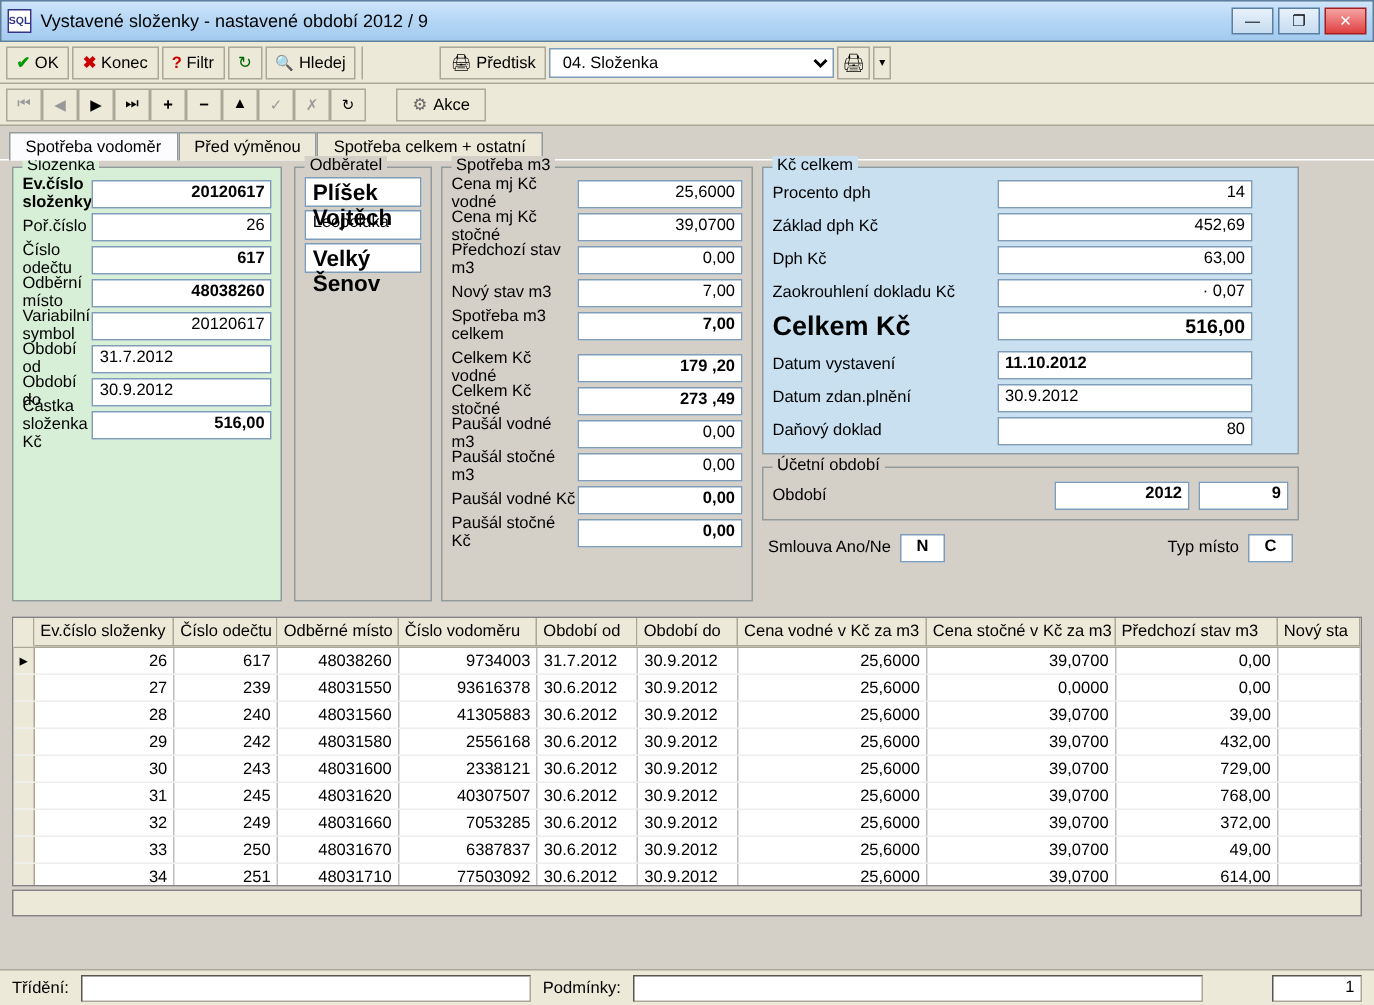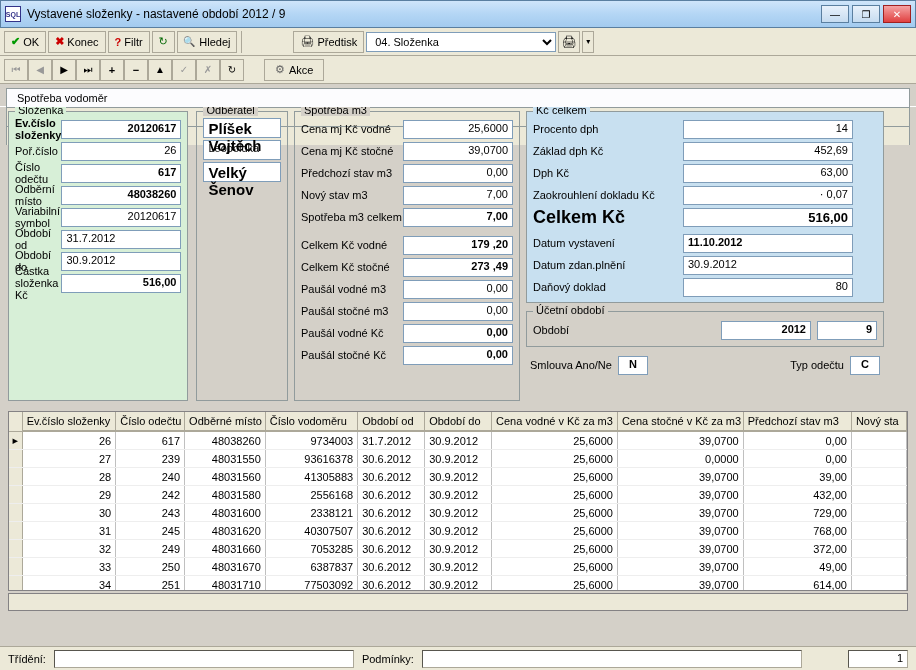--- a/index.html
+++ b/index.html
@@ -29,37 +29,37 @@
 .dd::before { content: "▾"; font-size: 8px; }
 
 
 .navbar { height: 28px; background: #ece9d8; border-bottom: 1px solid #aca899; display: flex; align-items: center; padding: 2px 4px; gap: 0; }
 .navbtn { width: 24px; height: 22px; border: 1px solid #aca899; background: #ece9d8; display: inline-flex; align-items: center; justify-content: center; cursor: pointer; font-size: 10px; }
 .navbtn.disabled { color: #999; }
 .akce { height: 22px; padding: 0 10px; border: 1px solid #aca899; margin-left: 20px; display: inline-flex; align-items: center; gap: 4px; cursor: pointer; }
 .akce::before { content: "⚙"; color: #666; }
 
 
-.tabrow { height: 22px; padding: 3px 6px 0 6px; background: #d4d0c8; display: flex; gap: 0; flex-direction: column; }
+.tabrow { height: 22px; padding: 3px 6px 0 6px; background: #d4d0c8; display: flex; gap: 0; }
 .tab { padding: 3px 10px; border: 1px solid #919b9c; border-bottom: none; background: #ece9d8; cursor: pointer; position: relative; top: 1px; }
 .tab.active { background: #fcfcfe; z-index: 2; }
 
 
 .form-area { background: #d4d0c8; padding: 4px 8px; display: flex; gap: 6px; border-top: 1px solid #fff; }
 
 
 .fs { border: 1px solid #919b9c; padding: 6px 6px 4px 6px; position: relative; }
 .fs > .legend { position: absolute; top: -8px; left: 6px; background: #d4d0c8; padding: 0 3px; font-size: 11px; }
 .fs.green { background: #d7efd7; }
 .fs.green .legend { background: #d7efd7; }
 .fs.blue { background: #c8e0f0; }
 .fs.blue .legend { background: #c8e0f0; }
 
 .col1 { width: 280px; display: flex; flex-direction: row; gap: 8px; }
-.col2 { width: 226px; }
+.col2 { width: 208px; }
 .col3 { width: 358px; }
 
 .row { display: flex; align-items: center; height: 22px; }
 .lbl { flex: 1; }
 .lbl.bold { font-weight: bold; }
 .val { width: 140px; height: 19px; border: 1px solid #7f9db9; background: #fff; padding: 1px 4px; text-align: right; }
 .val.left { text-align: left; }
 .val.bold { font-weight: bold; }
 .val.sm { width: 44px; text-align: center; }
 
@@ -305,21 +305,21 @@
         <span style="width:100px">Období</span>
         <div style="flex:1"></div>
         <div class="val" style="width:90px;text-align:right;font-weight:bold">2012</div>
         <div class="val" style="width:60px;text-align:right;font-weight:bold">9</div>
       </div>
     </div>
     <div class="row3" style="margin-top:6px;padding:0 4px">
       <span>Smlouva Ano/Ne</span>
       <div class="val sm" style="width:30px;font-weight:bold">N</div>
       <div style="flex:1"></div>
-      <span>Typ odečtu</span>
+      <span>Typ místo</span>
       <div class="val sm" style="width:30px;font-weight:bold">C</div>
     </div>
   </div>
 
 </div>
 
 <div class="grid-wrap">
   <div class="grid-head">
     <div class="rowmark"></div>
     <div class="gh c-ev">Ev.číslo složenky</div>

